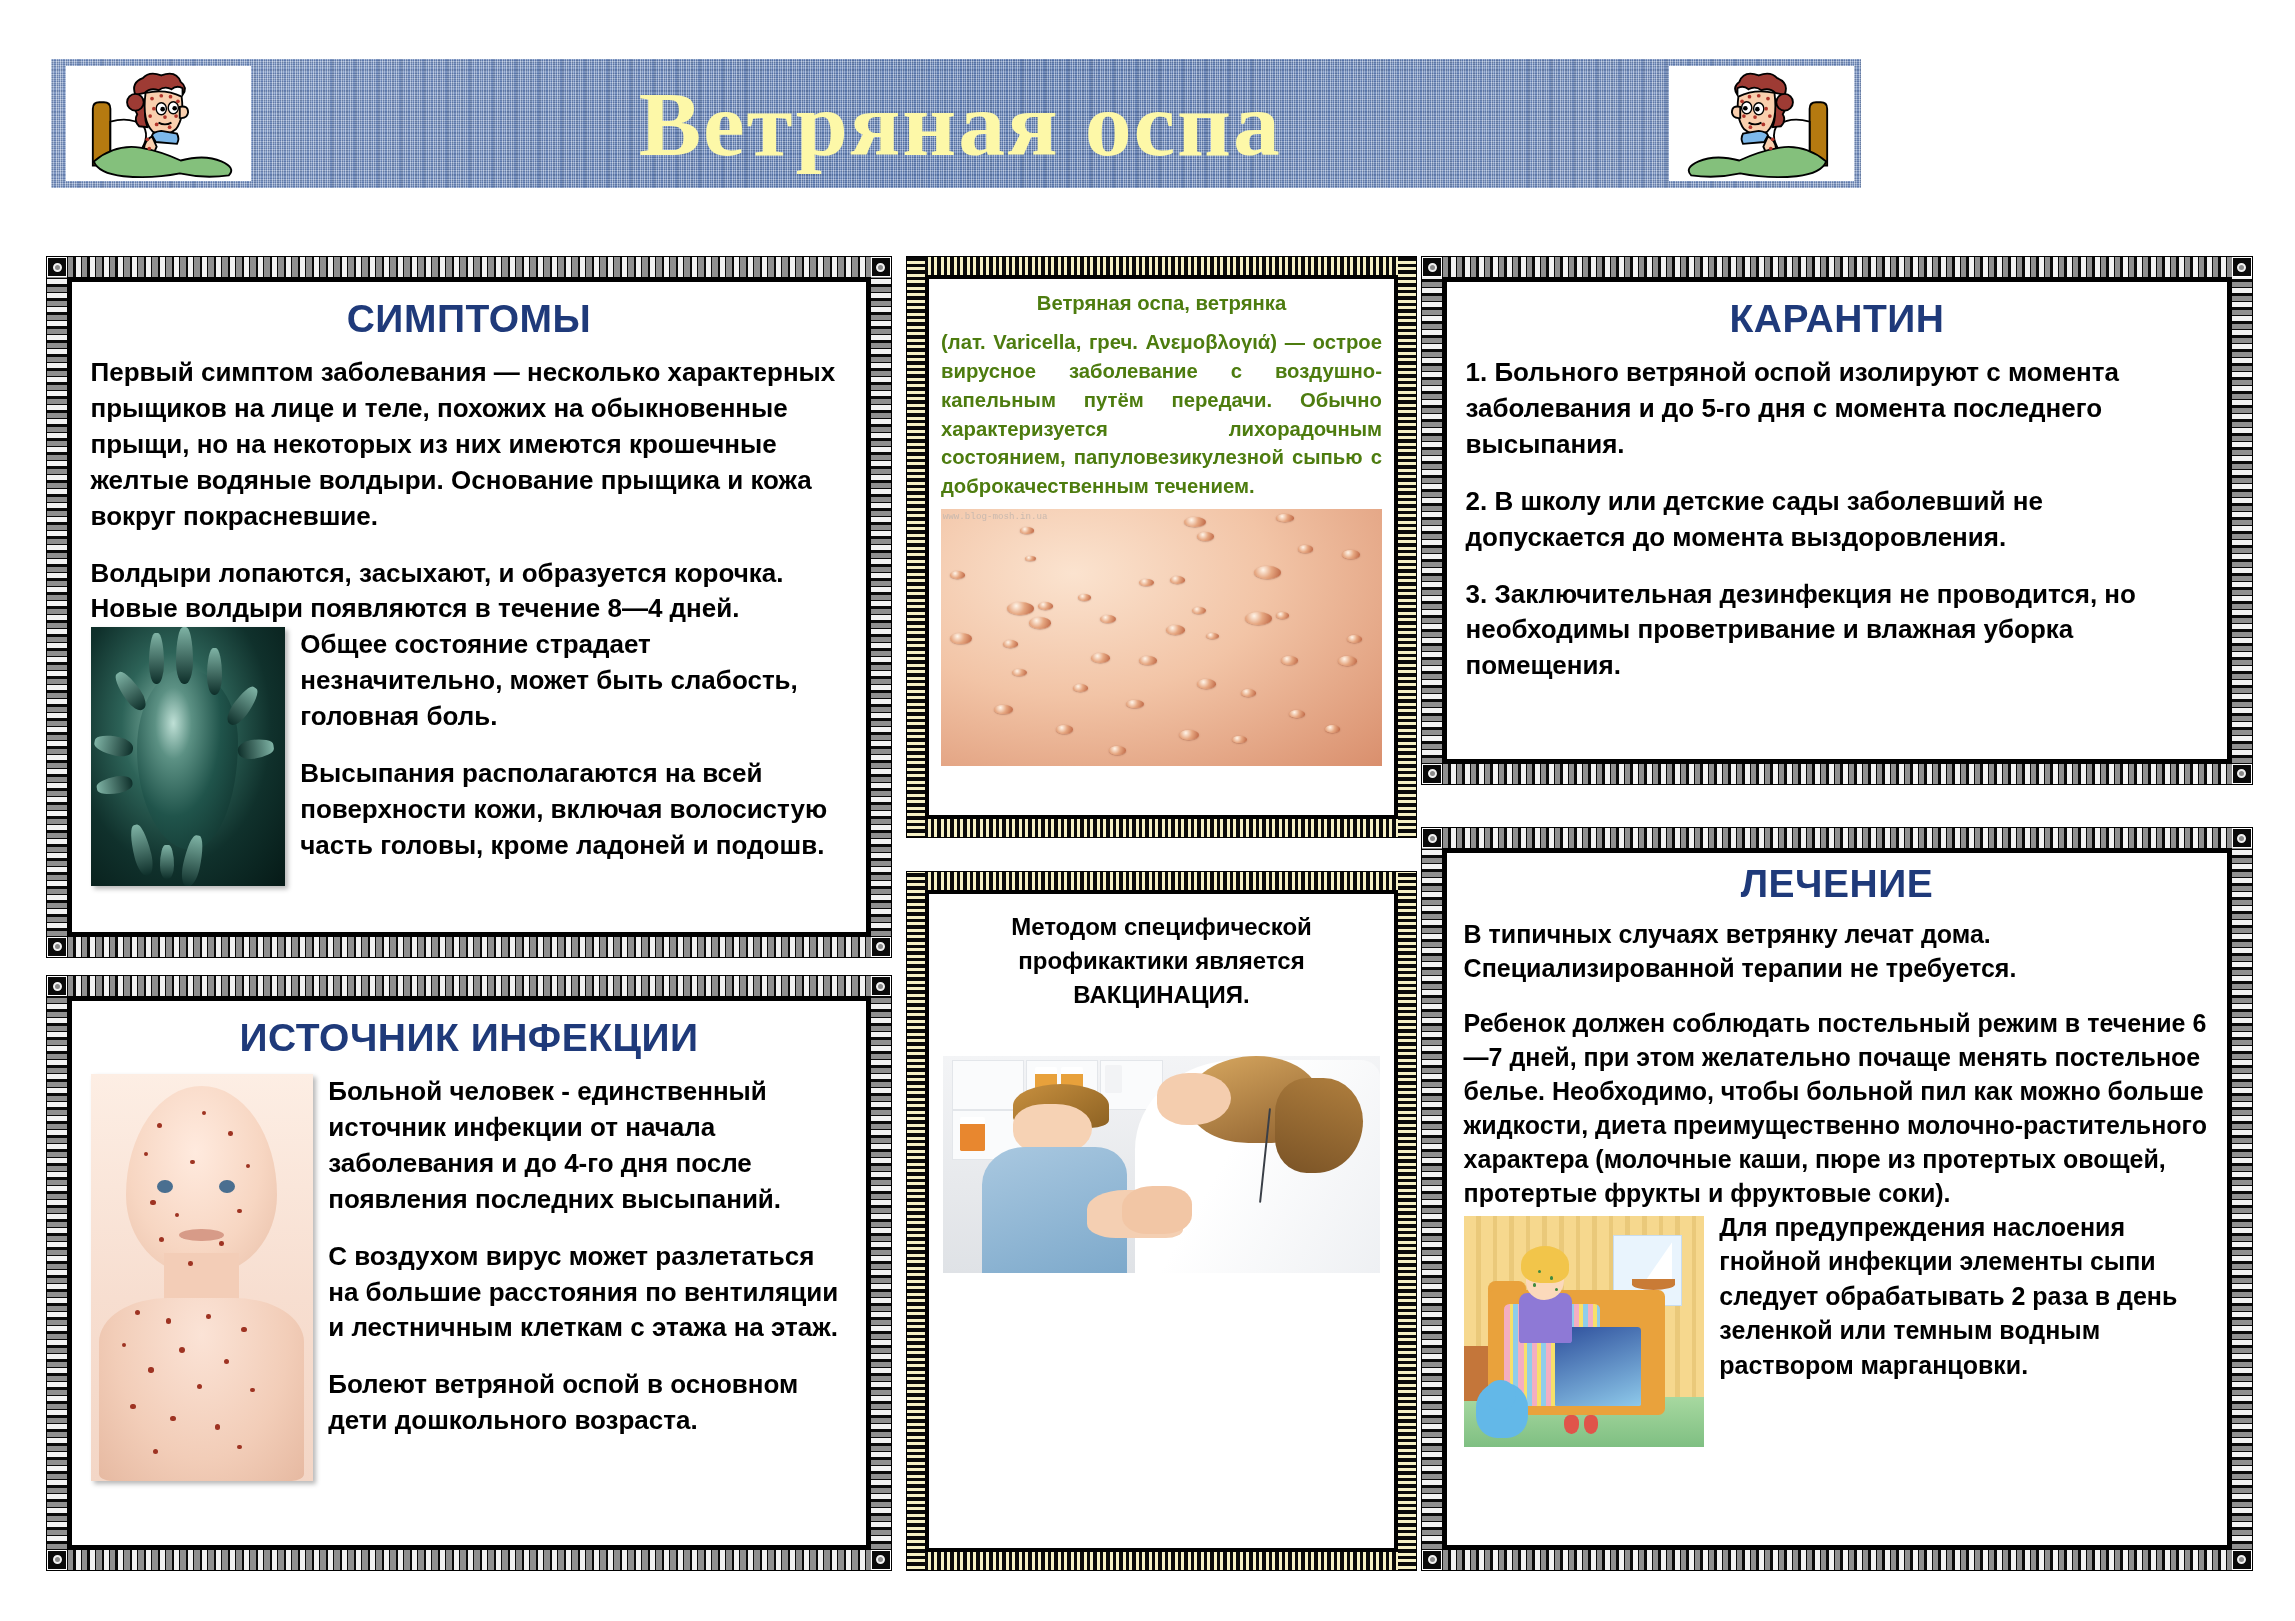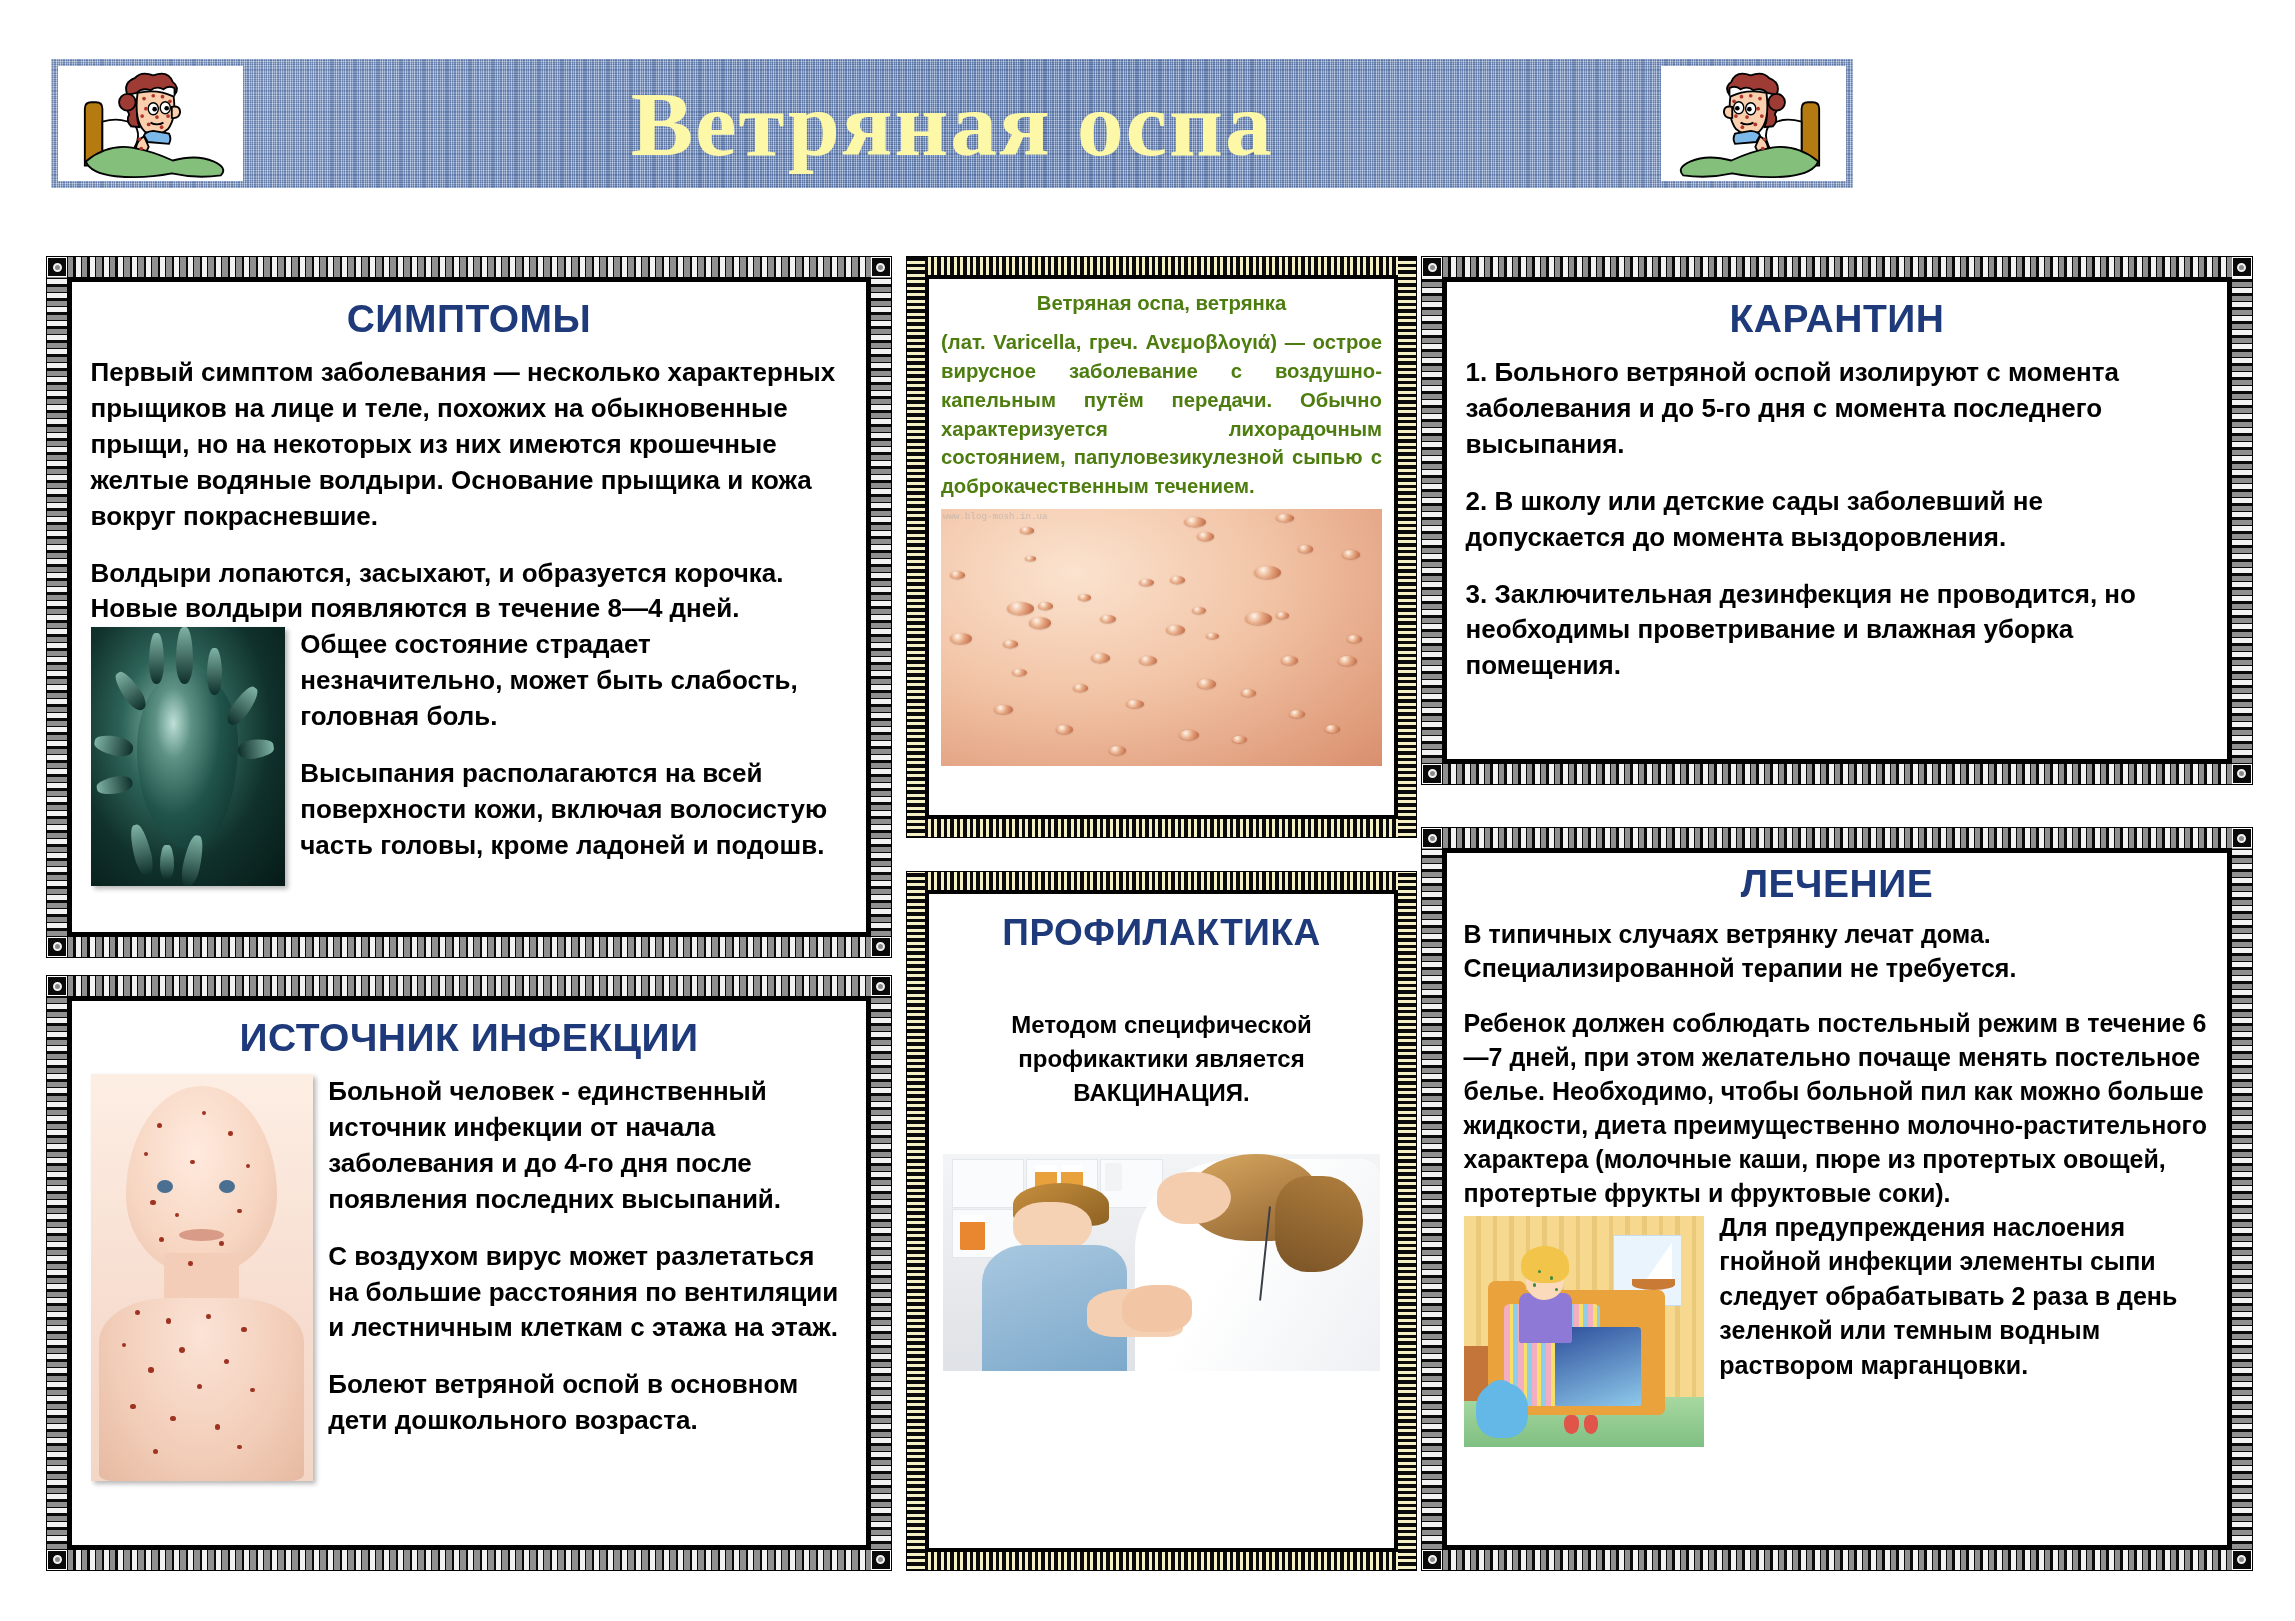--- a/index.html
+++ b/index.html
@@ -9,21 +9,21 @@
   }
 
   
   .header-band{
     position:absolute;left:51px;top:59px;width:1802px;height:129px;
     background-color:#7b96c6;
     background-image:
       repeating-linear-gradient(90deg, rgba(255,255,255,.38) 0 0.9px, rgba(0,0,0,.10) 0.9px 2.3px, rgba(255,255,255,.22) 2.3px 3.2px, rgba(30,60,120,.18) 3.2px 4.6px),
       repeating-linear-gradient(0deg, rgba(255,255,255,.30) 0 0.9px, rgba(20,45,100,.20) 0.9px 1.8px, rgba(255,255,255,.12) 1.8px 3.2px, rgba(0,0,0,.10) 3.2px 4.2px),
       linear-gradient(135deg,#8aa3cf 0%,#6e8cc0 50%,#87a0cc 100%);
-    display:flex;align-items:center;justify-content:space-between;
+    display:flex;align-items:center;justify-content:space-between;padding-left:8px;
   }
   .header-figure{
     width:185px;height:115px;margin:0 7.4px;background:#ffffff;
     position:relative;flex:0 0 auto;overflow:hidden;
   }
   .header-title{
     flex:1 1 auto;text-align:center;
     font-family:"Liberation Serif", serif;
     font-weight:bold;font-size:92px;line-height:1;
     color:#fdf8a8;letter-spacing:1.8px;
@@ -536,21 +536,20 @@
 </div>
 
 <div class="frame-braid" style="left:906px;top:871px;width:511px;height:700px;border:1.4px solid #000;">
   <div class="wave-top"></div>
   <div class="wave-bottom"></div>
   <div class="wave-left"></div>
   <div class="wave-right"></div>
 
   <div class="panel-inner" style="left:21px;top:21px;right:21px;bottom:21px;">
     <div class="pad" style="padding:15.7px 14px 6.5px 14px;">
-      <div class="sect-title" style="font-size:37px;margin-bottom:55px;">ПРОФИЛАКТИКА</div>
       <div class="mid-txt">Методом специфической профикактики является ВАКЦИНАЦИЯ.</div>
 
       <div class="pic vacc" style="margin:44px auto 0 auto;width:100%;height:217px;">
         <div class="shelfbox" style="left:2%;top:2%;width:16%;height:22%;"></div>
         <div class="shelfbox" style="left:19%;top:2%;width:16%;height:22%;"></div>
         <div class="shelfbox" style="left:2%;top:25%;width:16%;height:22%;"></div>
         <div class="shelfbox" style="left:36%;top:2%;width:14%;height:22%;"></div>
         <div class="bottle" style="left:21%;top:5%;width:5%;height:14%;background:linear-gradient(180deg,#fff 0 22%,#e8a13b 22% 100%);"></div>
         <div class="bottle" style="left:27%;top:5%;width:5%;height:14%;background:linear-gradient(180deg,#fff 0 22%,#e8a13b 22% 100%);"></div>
         <div class="bottle" style="left:4%;top:28%;width:5.5%;height:16%;background:linear-gradient(180deg,#fff 0 20%,#e8872f 20% 100%);"></div>

